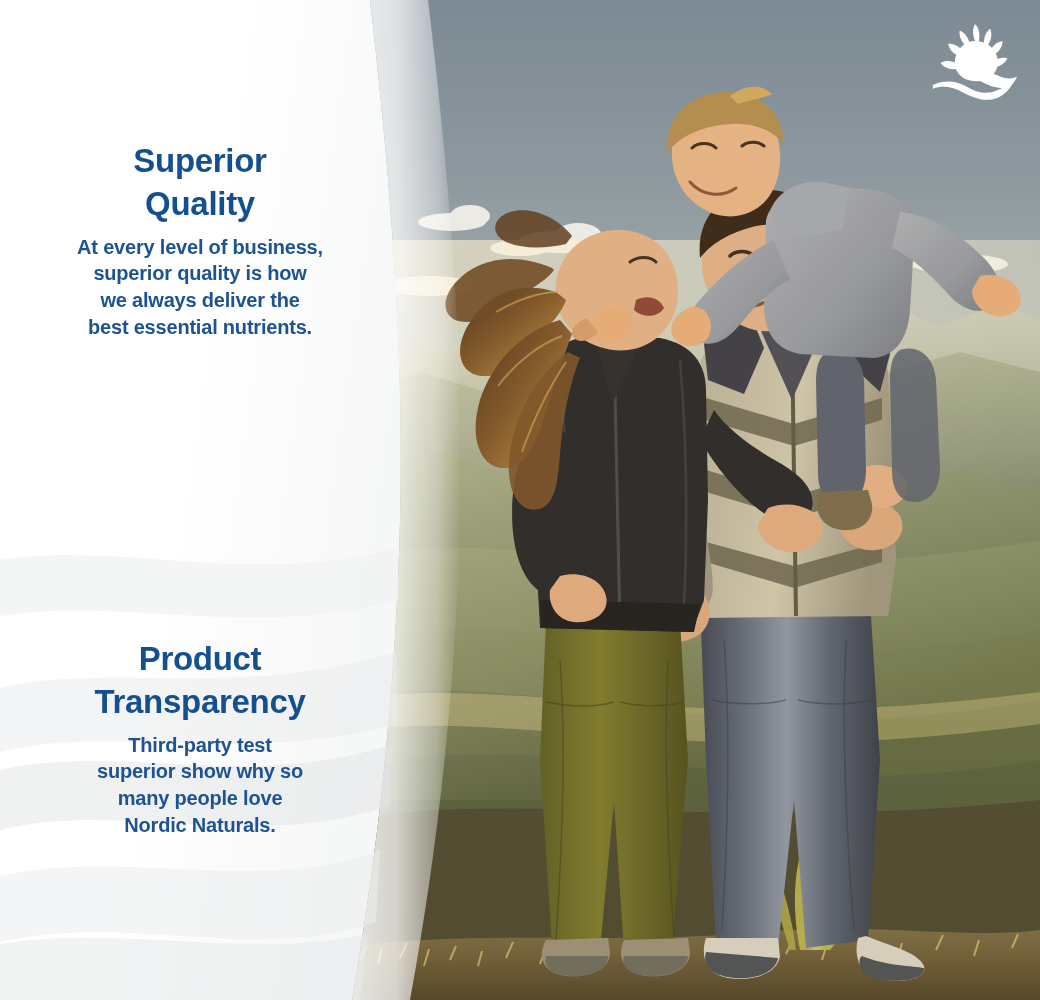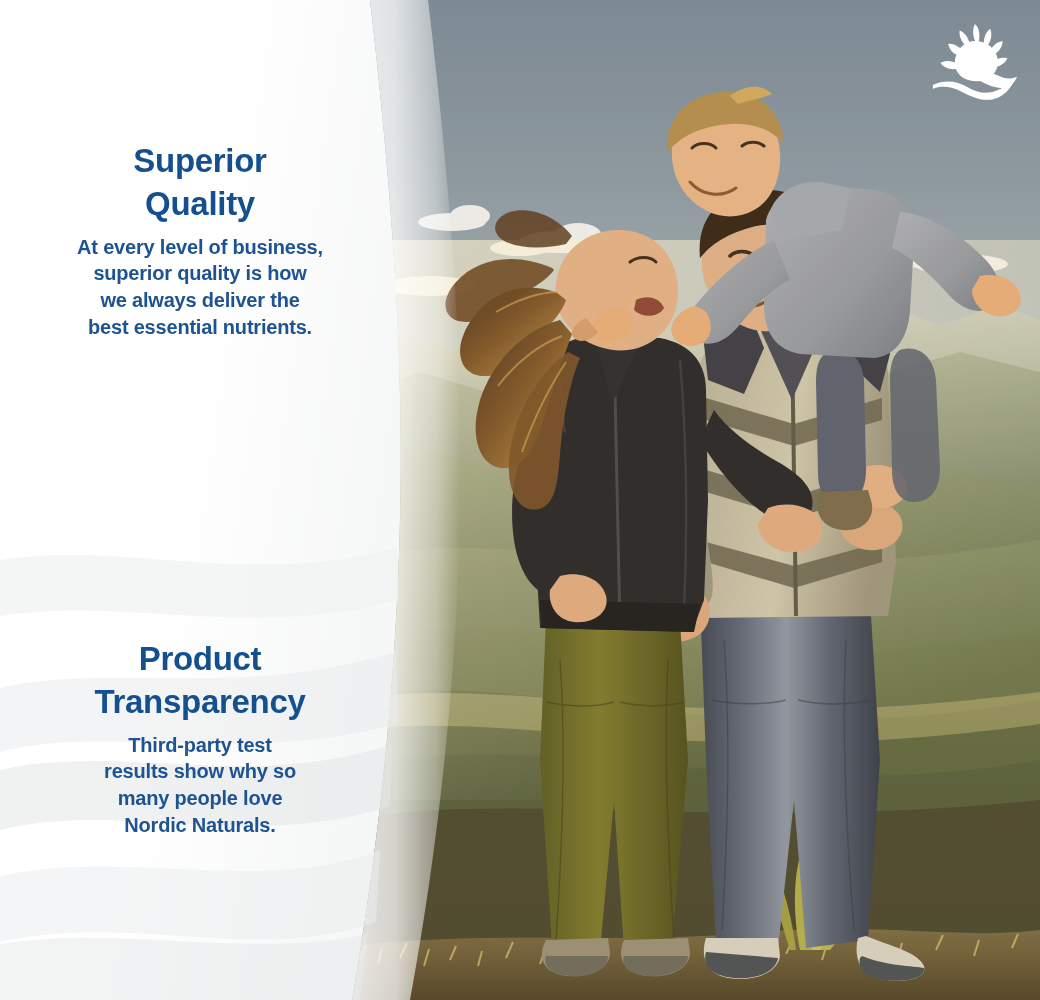--- a/index.html
+++ b/index.html
@@ -404,21 +404,21 @@
 superior quality is how
 we always deliver the
 best essential nutrients.</p>
     </div>
 
 
     <div class="value-block b3">
       <h2 class="value-title">Product
 Transparency</h2>
       <p class="value-body">Third-party test
-results show why so
+superior show why so
 many people love
 Nordic Naturals.</p>
     </div>
 
   </div>
 
   <div class="logo">
     <svg viewBox="0 0 100 90" aria-hidden="true">
       <g fill="#ffffff">
 

